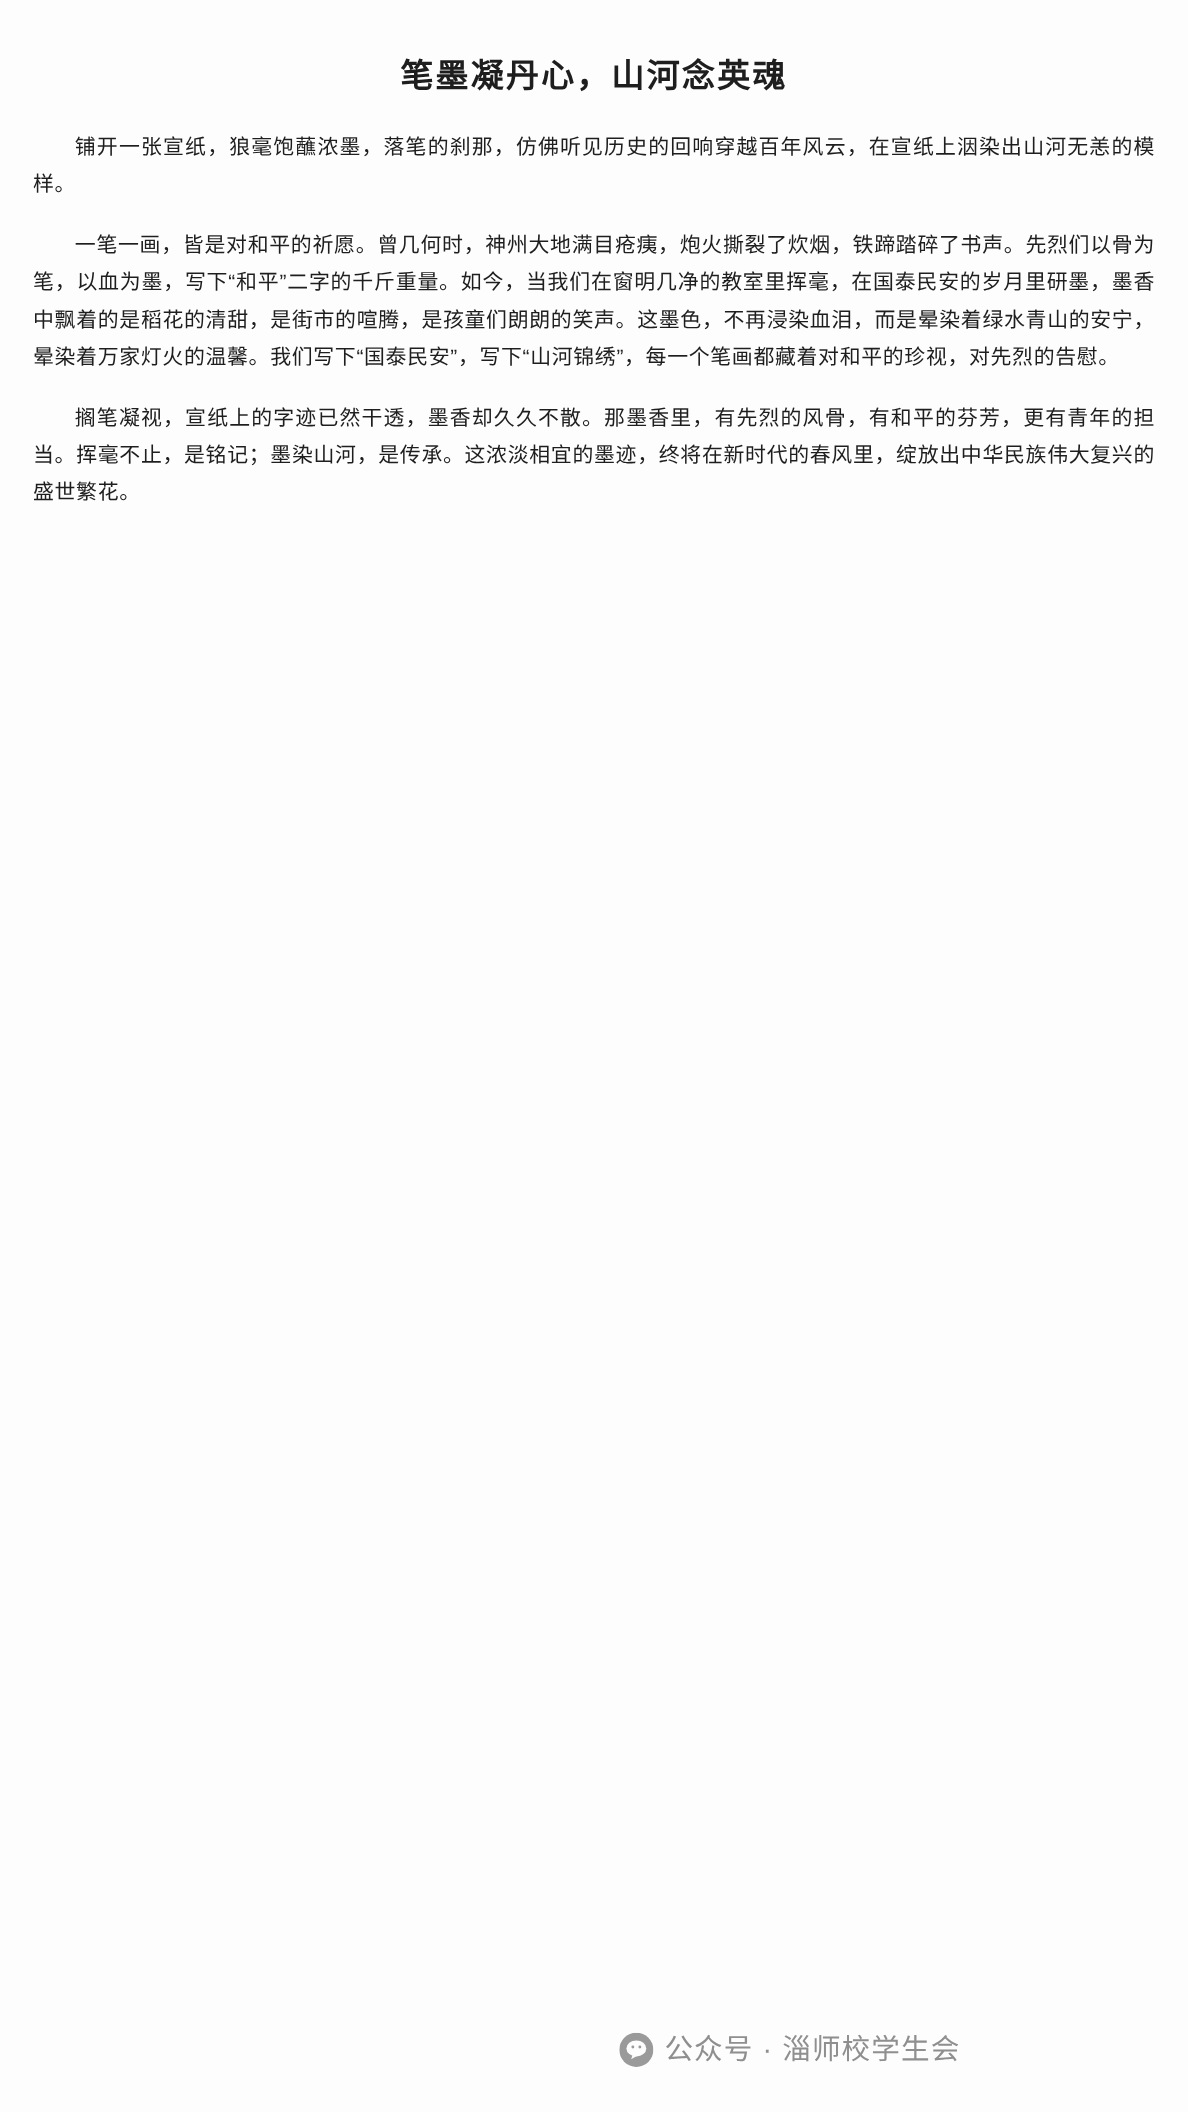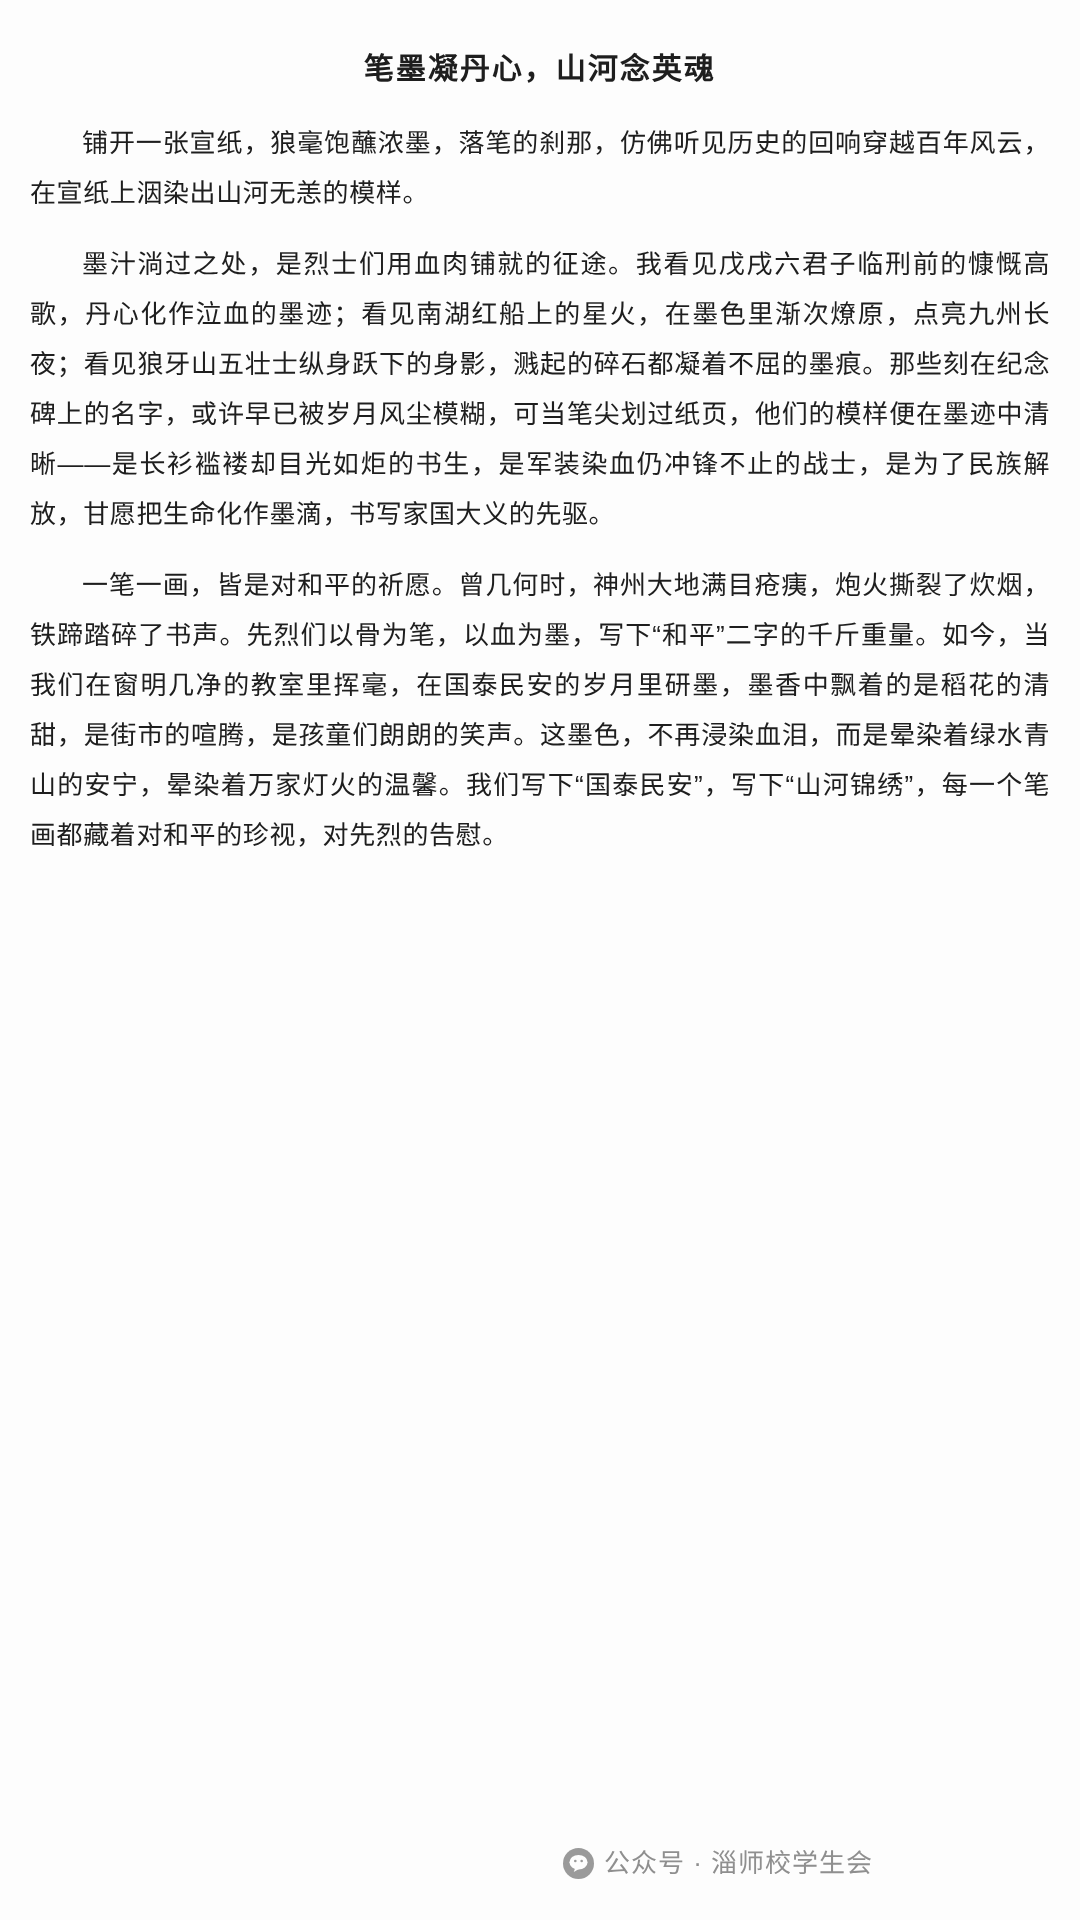--- a/index.html
+++ b/index.html
@@ -27,22 +27,22 @@
   }
   .doc-title {
     text-align: center;
     font-size: 30px;
     font-weight: 600;
     letter-spacing: 2px;
     color: var(--ink);
     margin-bottom: 30px;
   }
   .essay-body p.para {
-    font-size: 26px;
-    line-height: 50px;
+    font-size: 19px;
+    line-height: 34px;
     letter-spacing: 0.6px;
     text-align: justify;
     text-indent: 2em;
     margin-bottom: 21px;
     font-weight: 500;
     color: var(--ink);
   }
   .watermark {
     position: absolute;
     top: 1842px;
@@ -64,22 +64,22 @@
   }
 </style>
 </head>
 <body>
 
 <div class="page">
   <main class="doc">
     <h1 class="doc-title">笔墨凝丹心，山河念英魂</h1>
     <div class="essay-body">
         <p class="para">铺开一张宣纸，狼毫饱蘸浓墨，落笔的刹那，仿佛听见历史的回响穿越百年风云，在宣纸上洇染出山河无恙的模样。</p>
-        <p class="para">墨汁淌过之处，是烈士们用血肉铺就的征途。我看见戊戌六君子临刑前的慷慨高歌，丹心化作泣血的墨迹；看见南湖红船上的星火，在墨色里渐次燎原，点亮九州长夜；看见狼牙山五壮士纵身跃下的身影，溅起的碎石都凝着不屈的墨痕。那些刻在纪念碑上的名字，或许早已被岁月风尘模糊，可当笔尖划过纸页，他们的模样便在墨迹中清晰——是长衫褴褛却目光如炬的书生，是军装染血仍冲锋不止的战士，是为了民族解放，甘愿把生命化作墨滴，书写家国大义的先驱。</p>
         <p class="para">一笔一画，皆是对和平的祈愿。曾几何时，神州大地满目疮痍，炮火撕裂了炊烟，铁蹄踏碎了书声。先烈们以骨为笔，以血为墨，写下“和平”二字的千斤重量。如今，当我们在窗明几净的教室里挥毫，在国泰民安的岁月里研墨，墨香中飘着的是稻花的清甜，是街市的喧腾，是孩童们朗朗的笑声。这墨色，不再浸染血泪，而是晕染着绿水青山的安宁，晕染着万家灯火的温馨。我们写下“国泰民安”，写下“山河锦绣”，每一个笔画都藏着对和平的珍视，对先烈的告慰。</p>
+        <p class="para">搁笔凝视，宣纸上的字迹已然干透，墨香却久久不散。那墨香里，有先烈的风骨，有和平的芬芳，更有青年的担当。挥毫不止，是铭记；墨染山河，是传承。这浓淡相宜的墨迹，终将在新时代的春风里，绽放出中华民族伟大复兴的盛世繁花。</p>
       </div>
   </main>
 
   <div class="watermark">
     <svg class="wm-icon" viewBox="0 0 36 36" xmlns="http://www.w3.org/2000/svg" aria-hidden="true">
       <circle cx="18" cy="18" r="18" fill="#9a9a9a"></circle>
       <ellipse cx="18" cy="16.5" rx="10.5" ry="8.5" fill="#fdfdfd"></ellipse>
       <path d="M14 23.5 L12.5 28 L18.5 24.5 Z" fill="#fdfdfd"></path>
       <circle cx="14.3" cy="15" r="1.5" fill="#9a9a9a"></circle>
       <circle cx="21.7" cy="15" r="1.5" fill="#9a9a9a"></circle>

